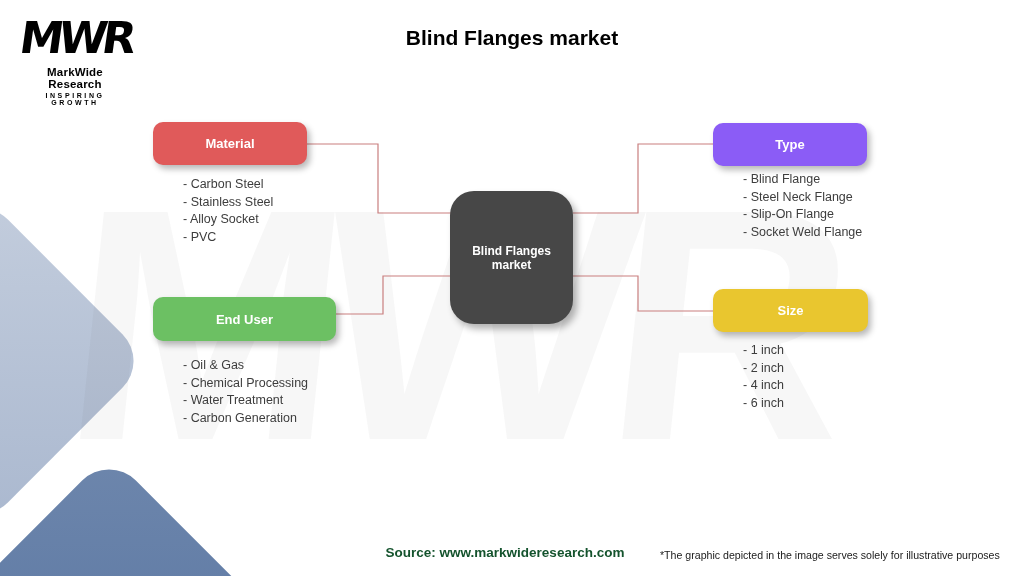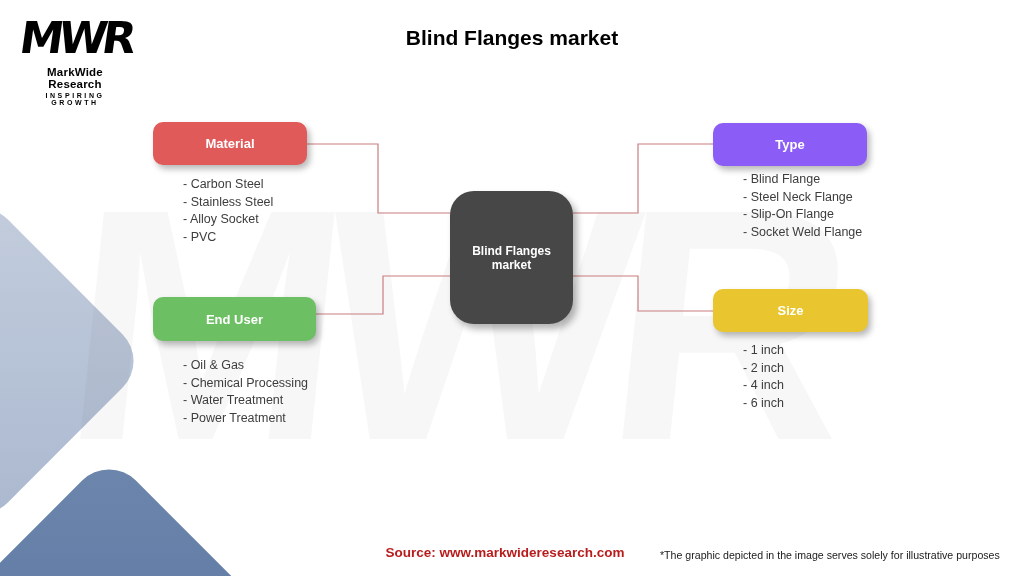--- a/index.html
+++ b/index.html
@@ -78,21 +78,21 @@
     position: absolute;
     border-radius: 10px;
     display: flex; align-items: center; justify-content: center;
     color: #ffffff;
     font-weight: 700;
     font-size: 13px;
     box-shadow: 3px 4px 6px rgba(0,0,0,0.28);
   }
   .box-material { left: 153px; top: 122px; width: 154px; height: 43px; }
   .box-type     { left: 713px; top: 123px; width: 154px; height: 43px; }
-  .box-enduser  { left: 153px; top: 297px; width: 163px; height: 44px; }
+  .box-enduser  { left: 153px; top: 297px; width: 183px; height: 44px; }
   .box-size     { left: 713px; top: 289px; width: 155px; height: 43px; }
 
   .center-node {
     position: absolute;
     left: 450px; top: 191px; width: 123px; height: 133px;
     border-radius: 24px;
     display: flex; align-items: center; justify-content: center;
     color: #ffffff; font-weight: 700; font-size: 12px;
     text-align: center;
     box-shadow: 4px 5px 7px rgba(0,0,0,0.3);
@@ -111,21 +111,21 @@
   .list-enduser  { left: 183px; top: 357px; }
   .list-size     { left: 743px; top: 342px; }
 
   
   .source-text {
     position: absolute;
     left: 300px; top: 545px; width: 410px;
     text-align: center;
     font-weight: 700;
     font-size: 13.5px;
-    color: #b91c1c;
+    color: #14532d;
   }
   .disclaimer-text {
     position: absolute;
     left: 660px; top: 549px; width: 360px;
     font-size: 10.6px;
     color: #1a1a1a;
   }
 </style>
 </head>
 <body>
@@ -177,21 +177,21 @@
   <ul class="node-list list-type">
     <li>- Blind Flange</li>
     <li>- Steel Neck Flange</li>
     <li>- Slip-On Flange</li>
     <li>- Socket Weld Flange</li>
   </ul>
   <ul class="node-list list-enduser">
     <li>- Oil &amp; Gas</li>
     <li>- Chemical Processing</li>
     <li>- Water Treatment</li>
-    <li>- Power Treatment</li>
+    <li>- Carbon Generation</li>
   </ul>
   <ul class="node-list list-size">
     <li>- 1 inch</li>
     <li>- 2 inch</li>
     <li>- 4 inch</li>
     <li>- 6 inch</li>
   </ul>
 
   <div class="source-text">Source: www.markwideresearch.com</div>
   <div class="disclaimer-text">*The graphic depicted in the image serves solely for illustrative purposes</div>

